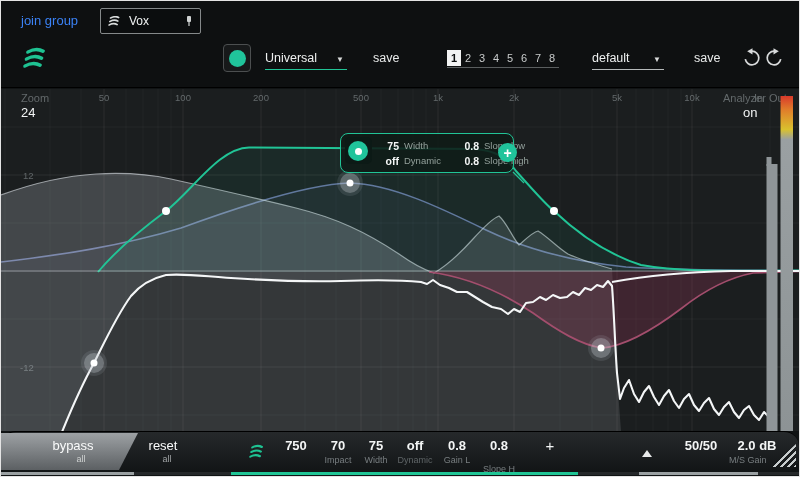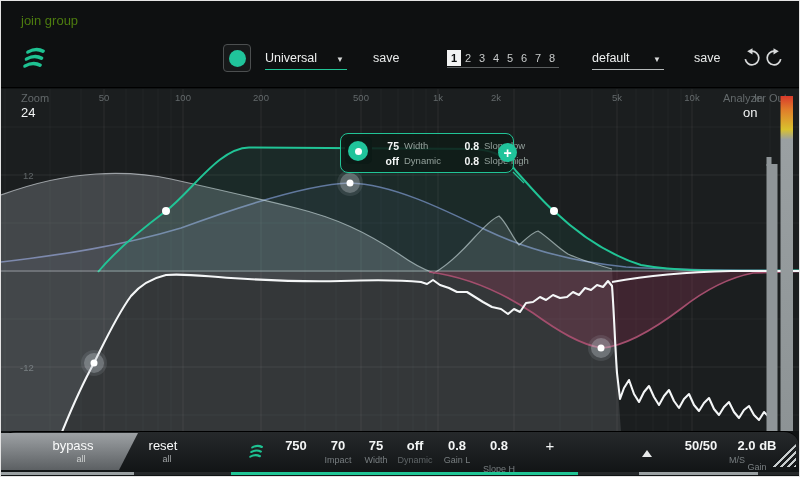--- a/index.html
+++ b/index.html
@@ -1,21 +1,21 @@
 <!DOCTYPE html>
 <html><head>
 <meta charset="utf-8">
 <style>
   html,body{margin:0;padding:0;background:#000;}
   *{box-sizing:border-box;font-family:"Liberation Sans",sans-serif;}
   #win{position:relative;width:800px;height:477px;border:1px solid #e4e4e4;background:#101314;overflow:hidden;}
   .abs{position:absolute;}
   
   #header{position:absolute;left:0;top:0;width:798px;height:87px;background:#0e1011;border-bottom:1px solid #000;}
-  .hlabel{color:#4d7c0f;font-size:13px;}
+  .hlabel{color:#3b82f6;font-size:13px;}
   #groupbox{position:absolute;left:99px;top:7px;width:101px;height:26px;border:1px solid #85898a;border-radius:2px;background:#0b0d0e;display:flex;align-items:center;padding:0 7px;gap:7px;cursor:pointer;}
   #groupbox .gname{color:#f0f2f2;font-size:12px;flex:1;}
   #title{position:absolute;left:52px;top:45px;color:#eef1f1;font-size:19px;letter-spacing:.4px;}
   #recbtn{position:absolute;left:222px;top:43px;width:28px;height:28px;border:1px solid #4c4f50;border-radius:4px;background:#17191a;display:flex;align-items:center;justify-content:center;cursor:pointer;}
   #recdot{width:17px;height:17px;border-radius:50%;background:#20c49b;}
   .sel{position:absolute;color:#eef0f0;font-size:12.5px;cursor:pointer;}
   .sel .ul{position:absolute;left:0;bottom:-5px;height:1px;width:100%;}
   .caret{color:#d7d9d9;font-size:8px;}
   .savelbl{position:absolute;color:#e9ebeb;font-size:12.5px;cursor:pointer;margin-left:20px;}
   #patterns{position:absolute;left:446px;top:47px;width:112px;height:20px;border-bottom:1px solid #5a5e5f;display:flex;align-items:center;gap:0;}
@@ -50,20 +50,34 @@
   #grip{position:absolute;left:769px;top:443px;width:26px;height:23px;clip-path:polygon(100% 0,100% 100%,0 100%);background:repeating-linear-gradient(135deg,rgba(0,0,0,0) 0 3px,#c7cccd 3px 5px);cursor:nwse-resize;}
 </style>
 </head>
 <body>
 
 <div id="win">
 
   <div id="header">
     <div class="hlabel abs" style="left:20px;top:12px;">join group</div>
 
+    <div id="groupbox">
+      <svg width="14" height="11" viewBox="0 0 14 11">
+        <g stroke="#d8dbdb" stroke-width="1.6" fill="none" stroke-linecap="round" transform="skewX(-12)">
+          <path d="M3 2 Q7 -0.5 11 1.6"></path>
+            <path d="M3 5.5 Q7 3 11 5.1"></path>
+            <path d="M3 9 Q7 6.5 11 8.6"></path>
+        </g>
+      </svg>
+      <span class="gname">Vox</span>
+      <svg width="8" height="12" viewBox="0 0 8 12">
+        <rect x="2" y="1" width="4" height="6" rx="1" fill="#cfd2d2"></rect>
+          <rect x="3.4" y="7" width="1.2" height="4" fill="#cfd2d2"></rect>
+      </svg>
+    </div>
 
     <svg class="abs" style="left:17px;top:46px;" width="30" height="24" viewBox="0 0 30 24">
       <g stroke="#1ec292" stroke-width="3.4" fill="none" stroke-linecap="round" transform="skewX(-12) translate(7,0)">
         <path d="M4 5 Q11 0.5 19 4.2"></path>
           <path d="M4 12 Q11 7.5 19 11.2"></path>
           <path d="M4 19 Q11 14.5 19 18.2"></path>
       </g>
     </svg>
 
     <div id="recbtn">
@@ -107,21 +121,21 @@
 
   <div id="graph">
     <div class="glab abs" style="left:20px;top:3px;">Zoom</div>
     <div class="gval abs" style="left:20px;top:16px;">24</div>
 
     <div class="gtick" style="left:103px;">50</div>
     <div class="gtick" style="left:182px;">100</div>
     <div class="gtick" style="left:260px;">200</div>
     <div class="gtick" style="left:360px;">500</div>
     <div class="gtick" style="left:437px;">1k</div>
-    <div class="gtick" style="left:495px;">2k</div>
+    <div class="gtick" style="left:513px;">2k</div>
     <div class="gtick" style="left:616px;">5k</div>
     <div class="gtick" style="left:691px;">10k</div>
 
     <div class="glab abs" style="left:722px;top:3px;">Analyzer</div>
     <div class="gval abs" style="left:742px;top:16px;">on</div>
     <div class="glab abs" style="left:753px;top:3px;">In</div>
     <div class="glab abs" style="left:768px;top:3px;">Out</div>
 
     <div class="dbtick" style="left:22px;top:81px;">12</div>
     <div class="dbtick" style="left:19px;top:273px;">-12</div>
@@ -230,21 +244,21 @@
     <div class="pval" style="left:456px;top:6px;">0.8</div>
     <div class="plab" style="left:456px;top:23px;">Gain L</div>
     <div class="pval" style="left:498px;top:6px;">0.8</div>
     <div class="plab" style="left:498px;top:12px;margin-top:20px;">Slope H</div>
     <div class="pval" style="left:549px;top:5px;font-size:15px;font-weight:normal;">+</div>
 
     <div class="abs" style="left:641px;top:18px;width:0;height:0;border-left:5px solid rgba(0,0,0,0);border-right:5px solid rgba(0,0,0,0);border-bottom:7px solid #e8eaea;cursor:pointer;"></div>
     <div class="pval" style="left:700px;top:6px;">50/50</div>
     <div class="plab" style="left:736px;top:23px;">M/S</div>
     <div class="pval" style="left:756px;top:6px;">2.0 dB</div>
-    <div class="plab" style="left:756px;top:30px;text-align:center;">Gain</div>
+    <div class="plab" style="left:756px;top:23px;text-align:center;">Gain</div>
   </div>
 
   <div id="ulstrip">
     <span class="useg" style="left:0;width:133px;background:#9aa0a2;"></span>
     <span class="useg" style="left:230px;width:347px;background:#1fc595;"></span>
     <span class="useg" style="left:638px;width:119px;background:#9aa0a2;"></span>
   </div>
   <div id="grip"></div>
 </div>
 

